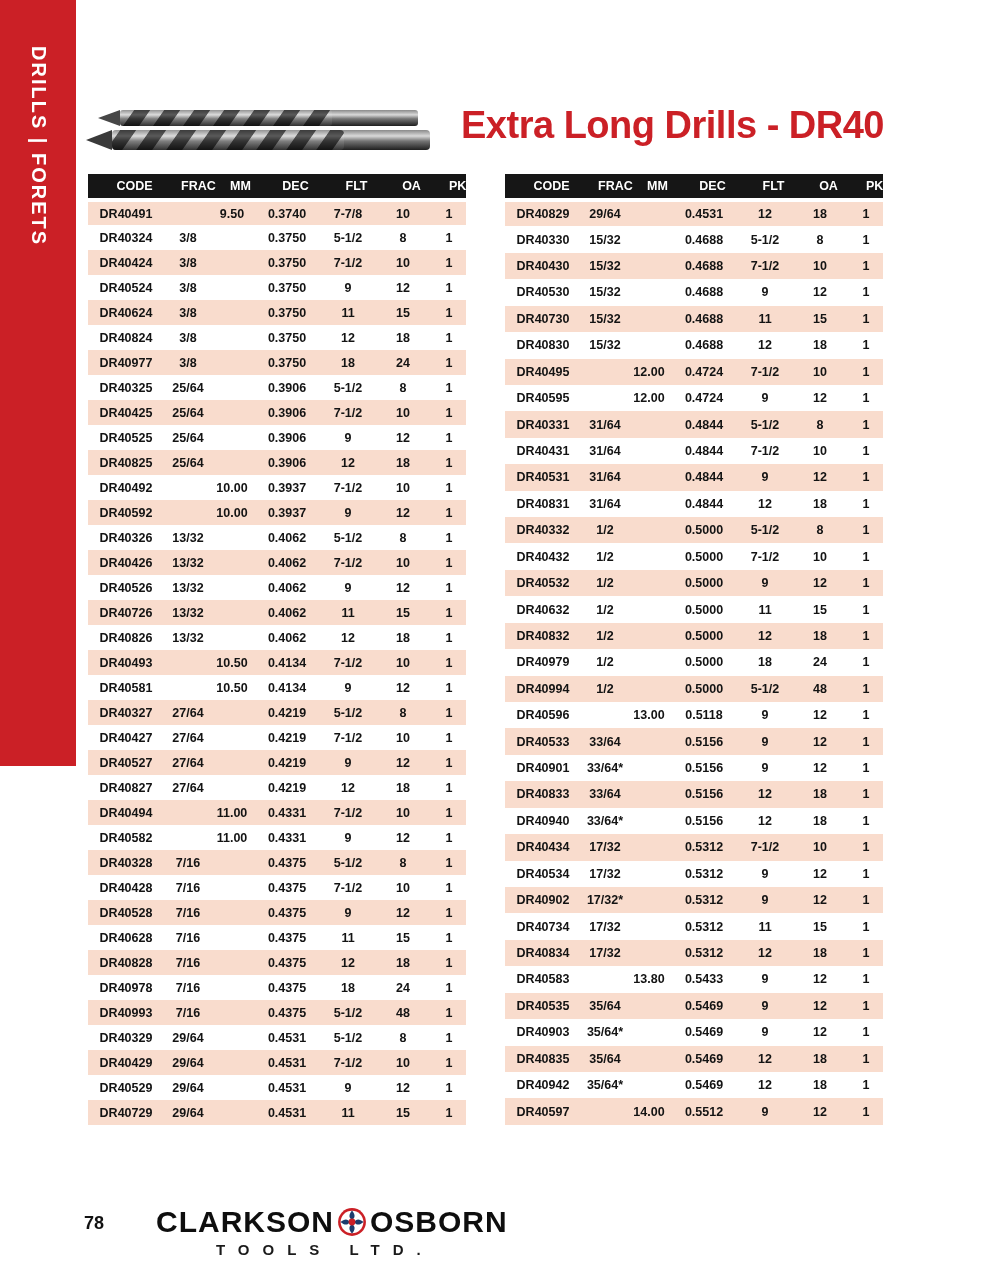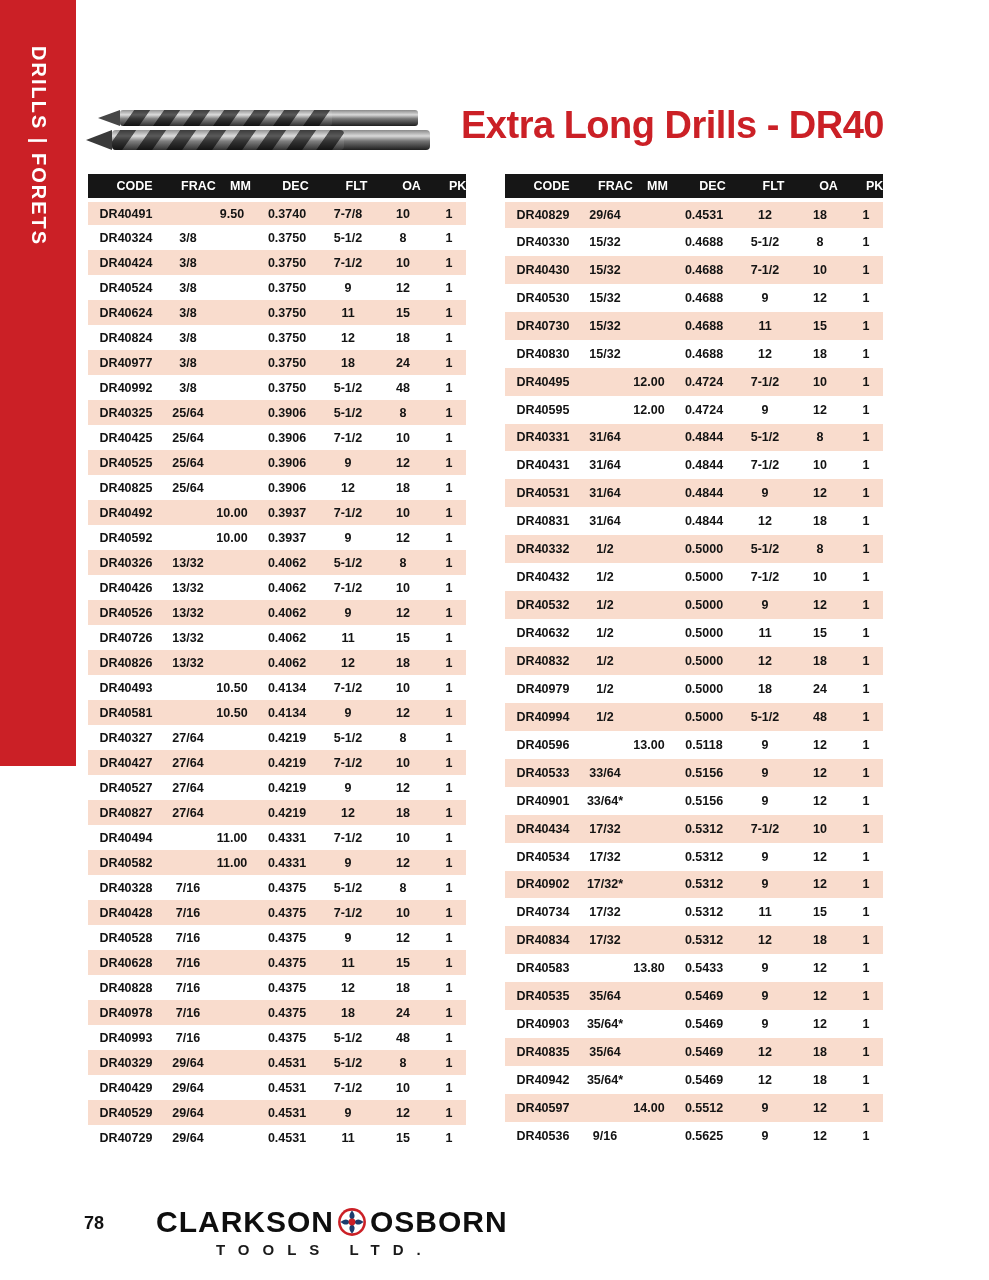--- a/index.html
+++ b/index.html
@@ -167,29 +167,20 @@
           <tr>
             <td class="c0">DR40977</td>
             <td class="c1">3/8</td>
             <td class="c2"></td>
             <td class="c3">0.3750</td>
             <td class="c4">18</td>
             <td class="c5">24</td>
             <td class="c6">1</td>
           </tr>
           <tr>
-            <td class="c0">DR40992</td>
-            <td class="c1">3/8</td>
-            <td class="c2"></td>
-            <td class="c3">0.3750</td>
-            <td class="c4">5-1/2</td>
-            <td class="c5">48</td>
-            <td class="c6">1</td>
-          </tr>
-          <tr>
             <td class="c0">DR40325</td>
             <td class="c1">25/64</td>
             <td class="c2"></td>
             <td class="c3">0.3906</td>
             <td class="c4">5-1/2</td>
             <td class="c5">8</td>
             <td class="c6">1</td>
           </tr>
           <tr>
             <td class="c0">DR40425</td>
@@ -659,20 +650,38 @@
           <tr>
             <td class="c0">DR40901</td>
             <td class="c1">33/64*</td>
             <td class="c2"></td>
             <td class="c3">0.5156</td>
             <td class="c4">9</td>
             <td class="c5">12</td>
             <td class="c6">1</td>
           </tr>
           <tr>
+            <td class="c0">DR40833</td>
+            <td class="c1">33/64</td>
+            <td class="c2"></td>
+            <td class="c3">0.5156</td>
+            <td class="c4">12</td>
+            <td class="c5">18</td>
+            <td class="c6">1</td>
+          </tr>
+          <tr>
+            <td class="c0">DR40940</td>
+            <td class="c1">33/64*</td>
+            <td class="c2"></td>
+            <td class="c3">0.5156</td>
+            <td class="c4">12</td>
+            <td class="c5">18</td>
+            <td class="c6">1</td>
+          </tr>
+          <tr>
             <td class="c0">DR40434</td>
             <td class="c1">17/32</td>
             <td class="c2"></td>
             <td class="c3">0.5312</td>
             <td class="c4">7-1/2</td>
             <td class="c5">10</td>
             <td class="c6">1</td>
           </tr>
           <tr>
             <td class="c0">DR40534</td>
@@ -753,29 +762,20 @@
             <td class="c3">0.5469</td>
             <td class="c4">12</td>
             <td class="c5">18</td>
             <td class="c6">1</td>
           </tr>
           <tr>
             <td class="c0">DR40597</td>
             <td class="c1"></td>
             <td class="c2">14.00</td>
             <td class="c3">0.5512</td>
-            <td class="c4">9</td>
-            <td class="c5">12</td>
-            <td class="c6">1</td>
-          </tr>
-          <tr>
-            <td class="c0">DR40536</td>
-            <td class="c1">9/16</td>
-            <td class="c2"></td>
-            <td class="c3">0.5625</td>
             <td class="c4">9</td>
             <td class="c5">12</td>
             <td class="c6">1</td>
           </tr>
         </tbody>
     </table>
   </div>
 
   <div class="page-number">78</div>
 

